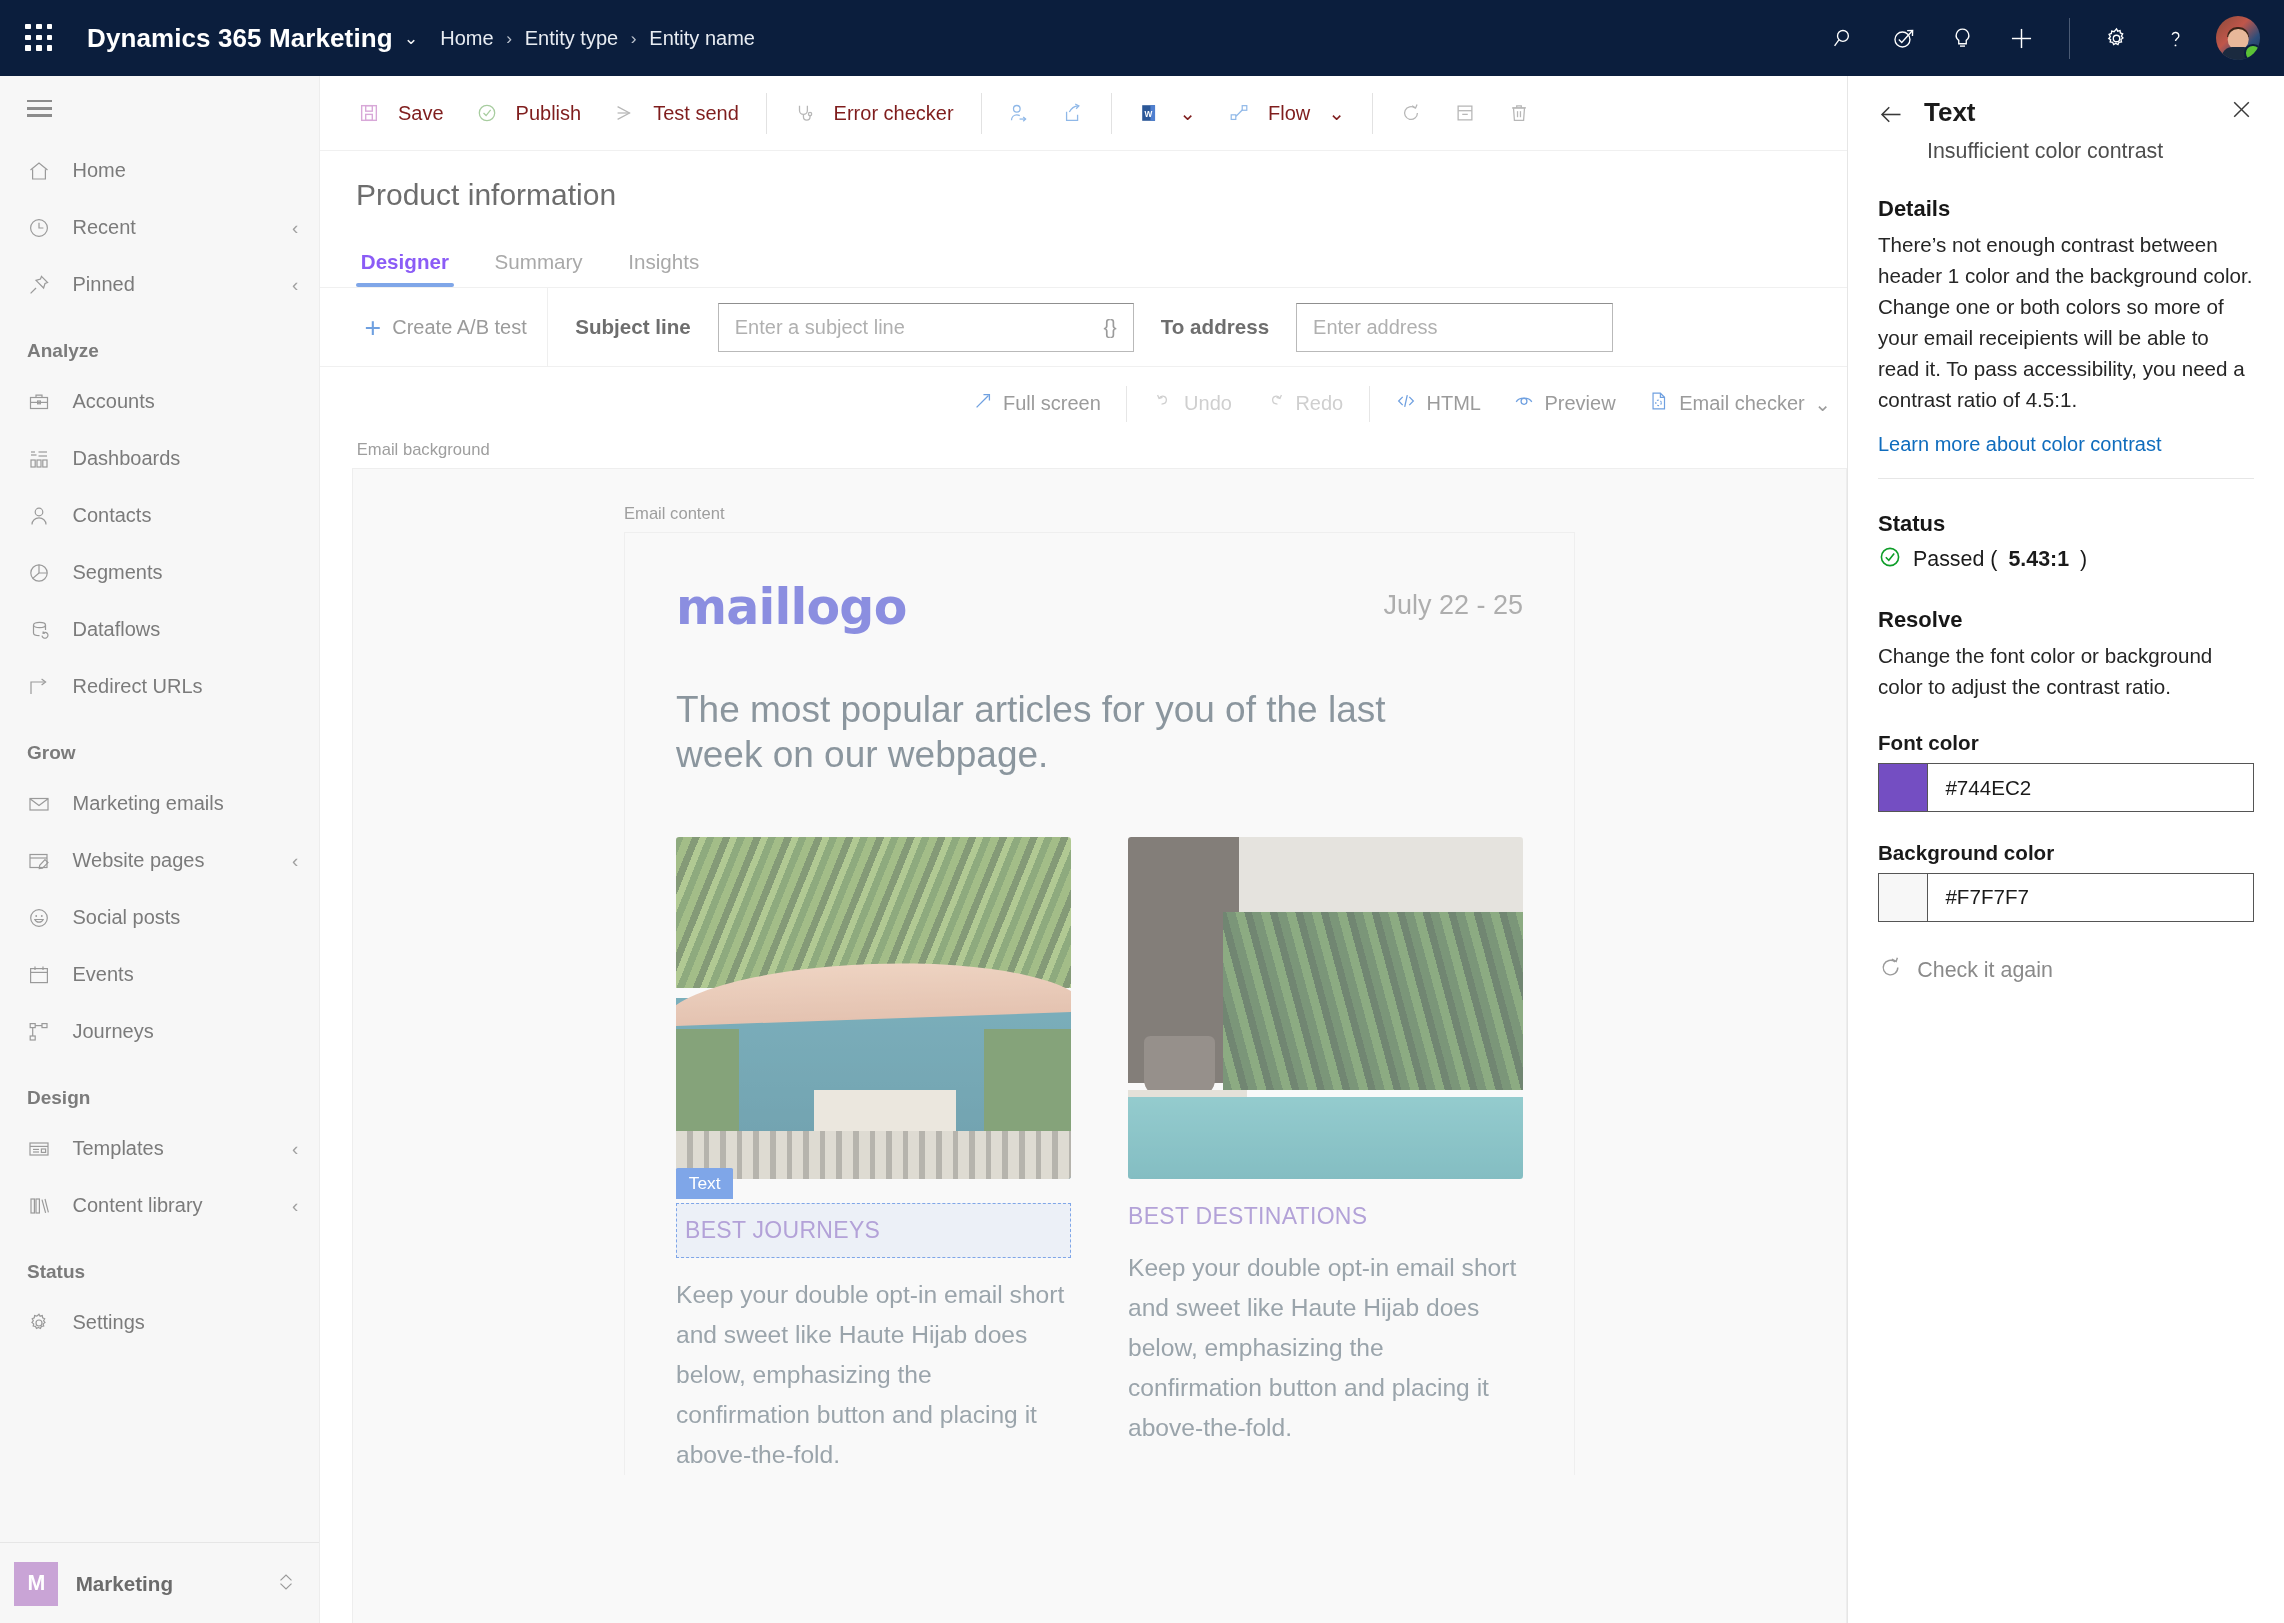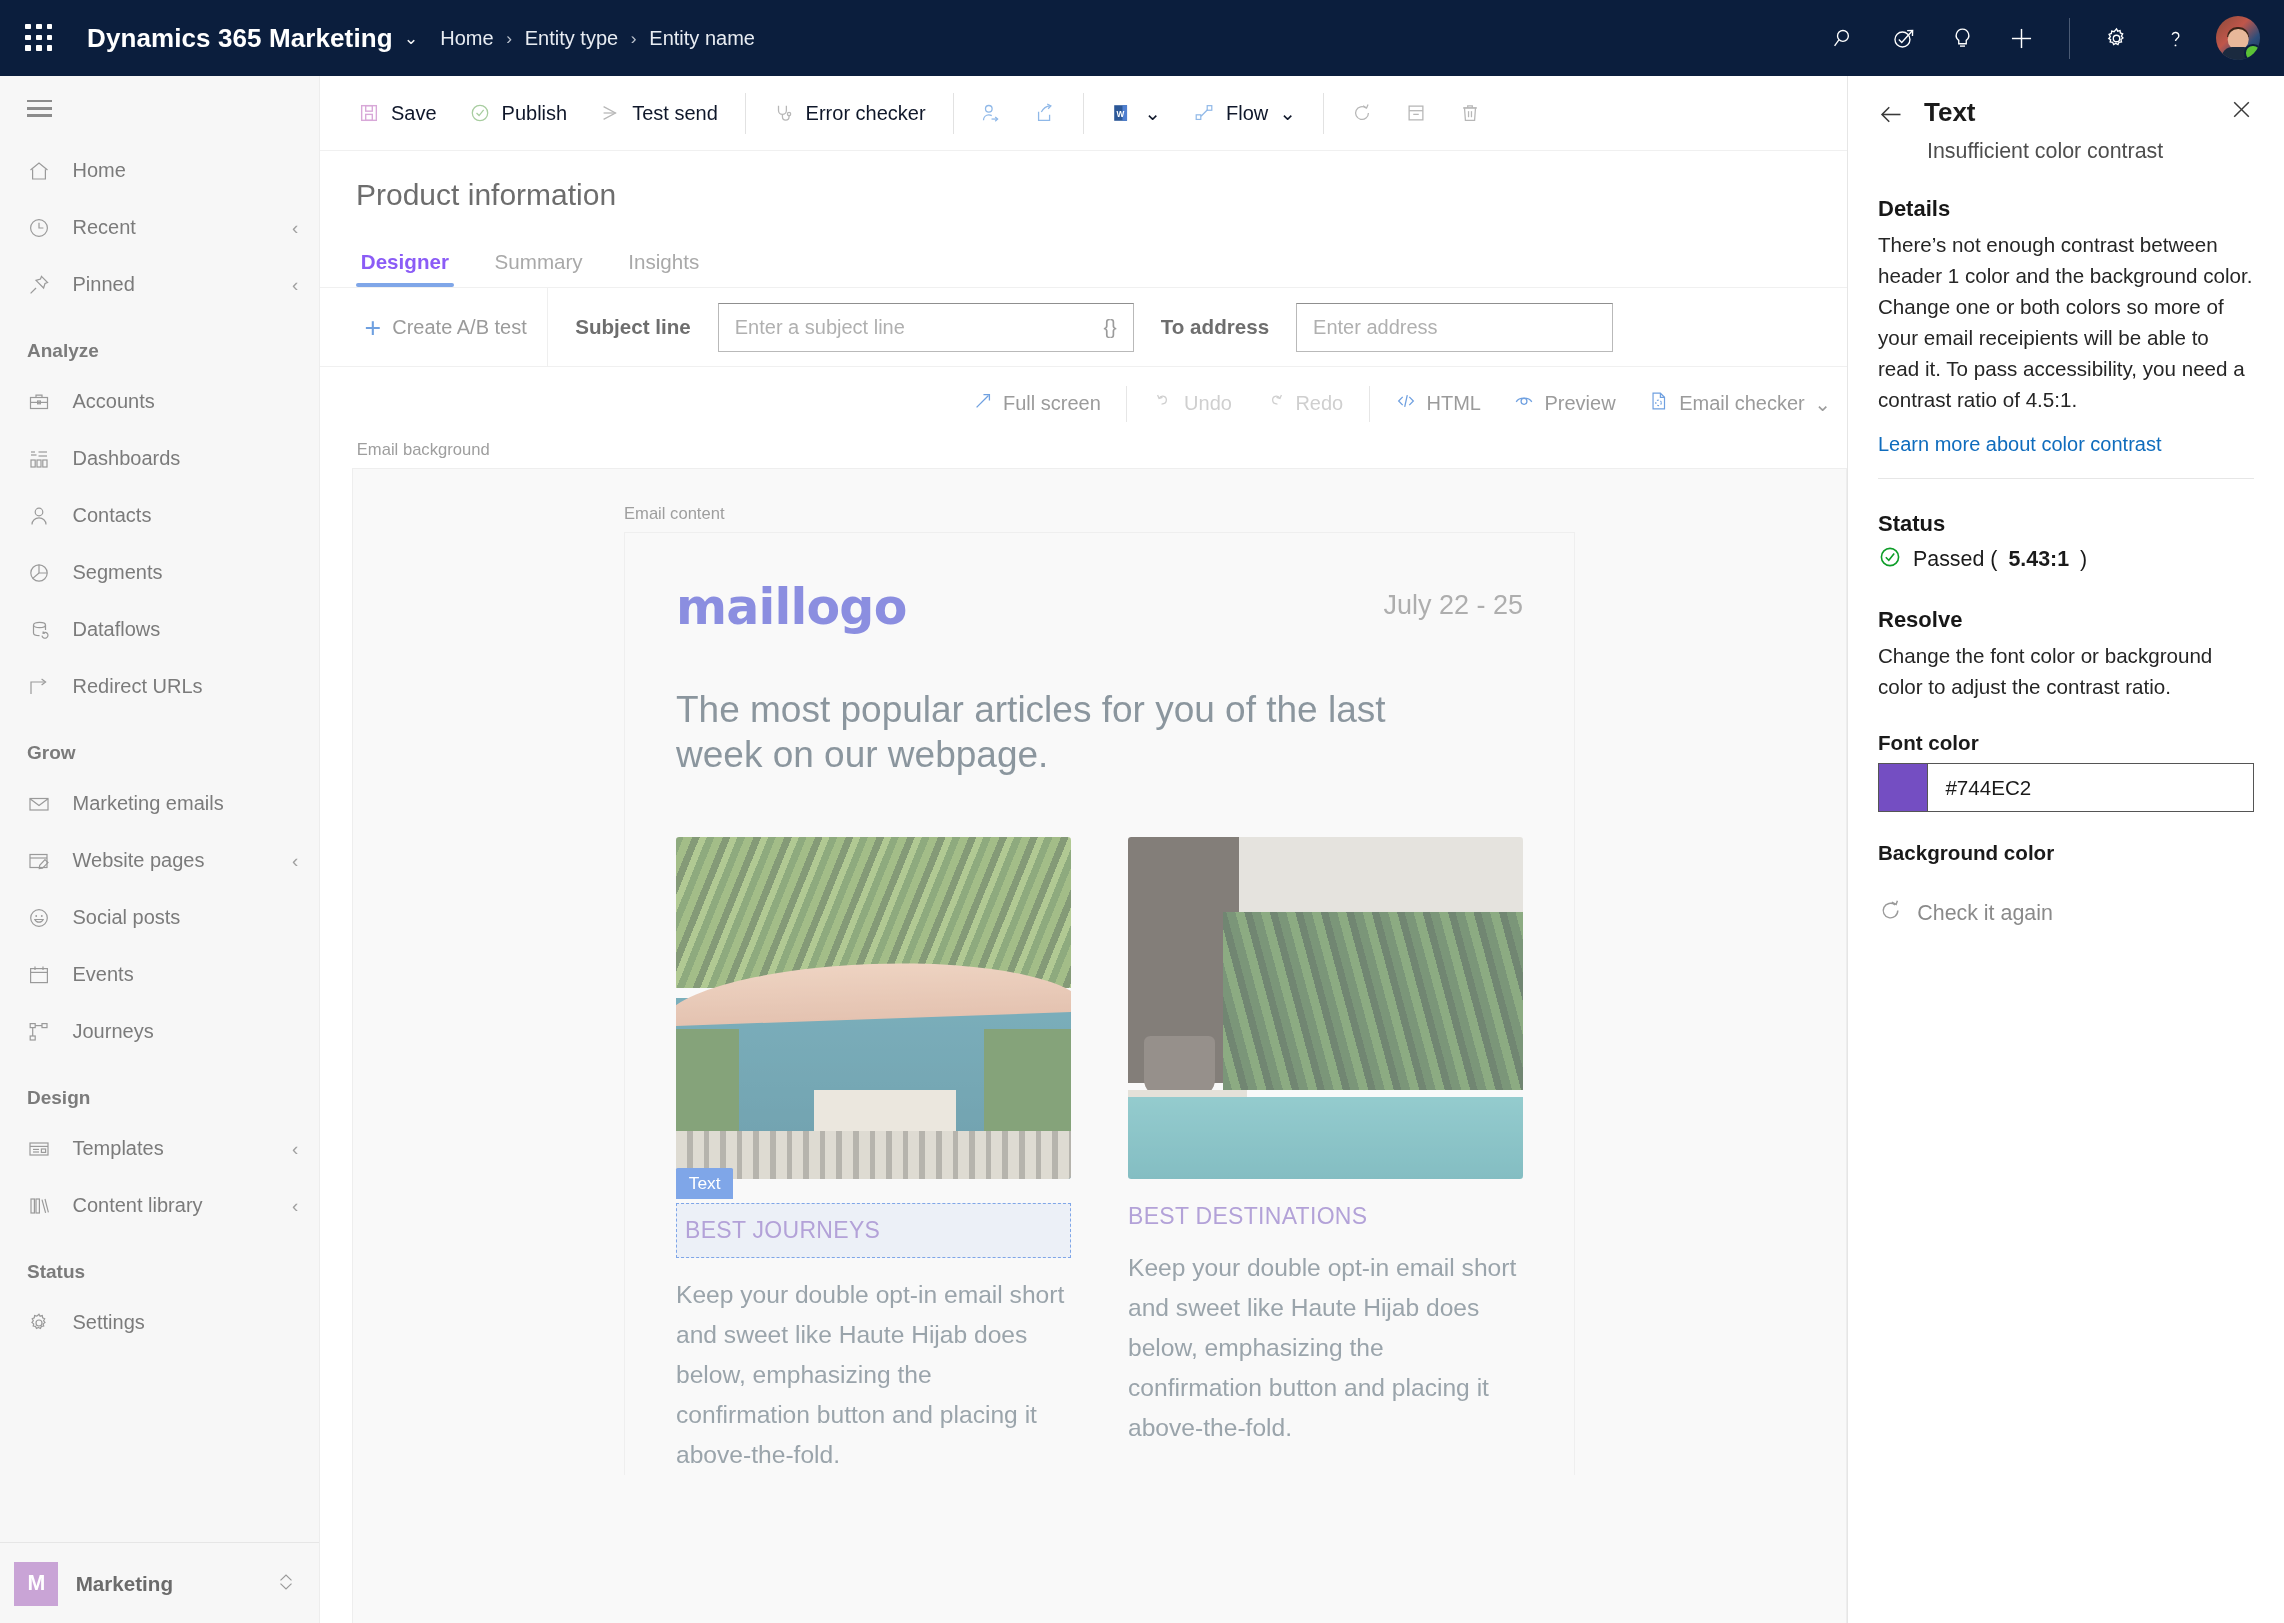--- a/index.html
+++ b/index.html
@@ -62,22 +62,22 @@
   .sb-badge { width: 44px; height: 44px; background: #c9a4d6; color:#fff; display:flex;
               align-items:center; justify-content:center; font-size: 21.4px; font-weight: 600; }
   .sb-name { font-size: 20.6px; color: #6b6b6b; font-weight: 600; margin-left: 17.4px; }
   .sb-switch { margin-left: auto; color: #9a9a9a; }
 
   
   .main { flex: 1 1 auto; display: flex; flex-direction: column; min-width: 0; background:#fff; position:relative; }
 
   .cmdbar { height: 75px; flex: 0 0 75px; display: flex; align-items: center; padding-left: 22px;
             border-bottom: 0.8px solid #f0f0f0; }
-  .cmd { display: flex; align-items: center; gap: 11px; padding: 0 16px; height: 49px; cursor: pointer;
-         color: #0f172a; font-size: 20px; white-space: nowrap; }
+  .cmd { display: flex; align-items: center; gap: 18px; padding: 0 16px; height: 49px; cursor: pointer;
+         color: #7f1d1d; font-size: 20px; white-space: nowrap; }
   .cmd-div { width: 0.8px; height: 41px; background: #e2e2e2; margin: 0 11px; }
   .cmd .ic { display:flex; align-items:center; justify-content:center; }
 
   .page-head { padding: 27px 0 0 36px; }
   .page-title { font-size: 30px; color: #6d6d6d; font-weight: 400; }
   .page-sub { font-size: 20px; color: #b5b5b5; margin-top: 8px; }
 
   .tabs { display: flex; align-items: flex-end; padding-left: 36px; margin-top: 22px;
           border-bottom: 0.8px solid #f0f0f0; height: 54px; }
   .tab { font-size: 20.6px; color: #a9a9a9; padding: 0 4.8px 12.7px 4.8px; margin-right: 36px; cursor: pointer;
@@ -781,20 +781,24 @@
       <div class="rp-h">Resolve</div>
       <div class="rp-p">Change the font color or background color to adjust the contrast ratio.</div>
 
       <div class="rp-flabel">Font color</div>
       <div class="color-row">
         <div class="color-sw" style="background:#744EC2;"></div>
         <div class="color-val">#744EC2</div>
       </div>
 
       <div class="rp-flabel">Background color</div>
+      <div class="color-row">
+        <div class="color-sw" style="background:#F7F7F7;"></div>
+        <div class="color-val">#F7F7F7</div>
+      </div>
 
       <div class="recheck">
         <span>
           <svg width="25" height="25" viewBox="0 0 24 24" fill="none" stroke="#9a9a9a" stroke-width="1.4">
             <path d="M19 12a7 7 0 1 1-2.6-5.4"></path>
               <polyline points="13.2,4 17.4,6.2 18.6,2.6"></polyline>
           </svg>
         </span>
         <span>Check it again</span>
       </div>

